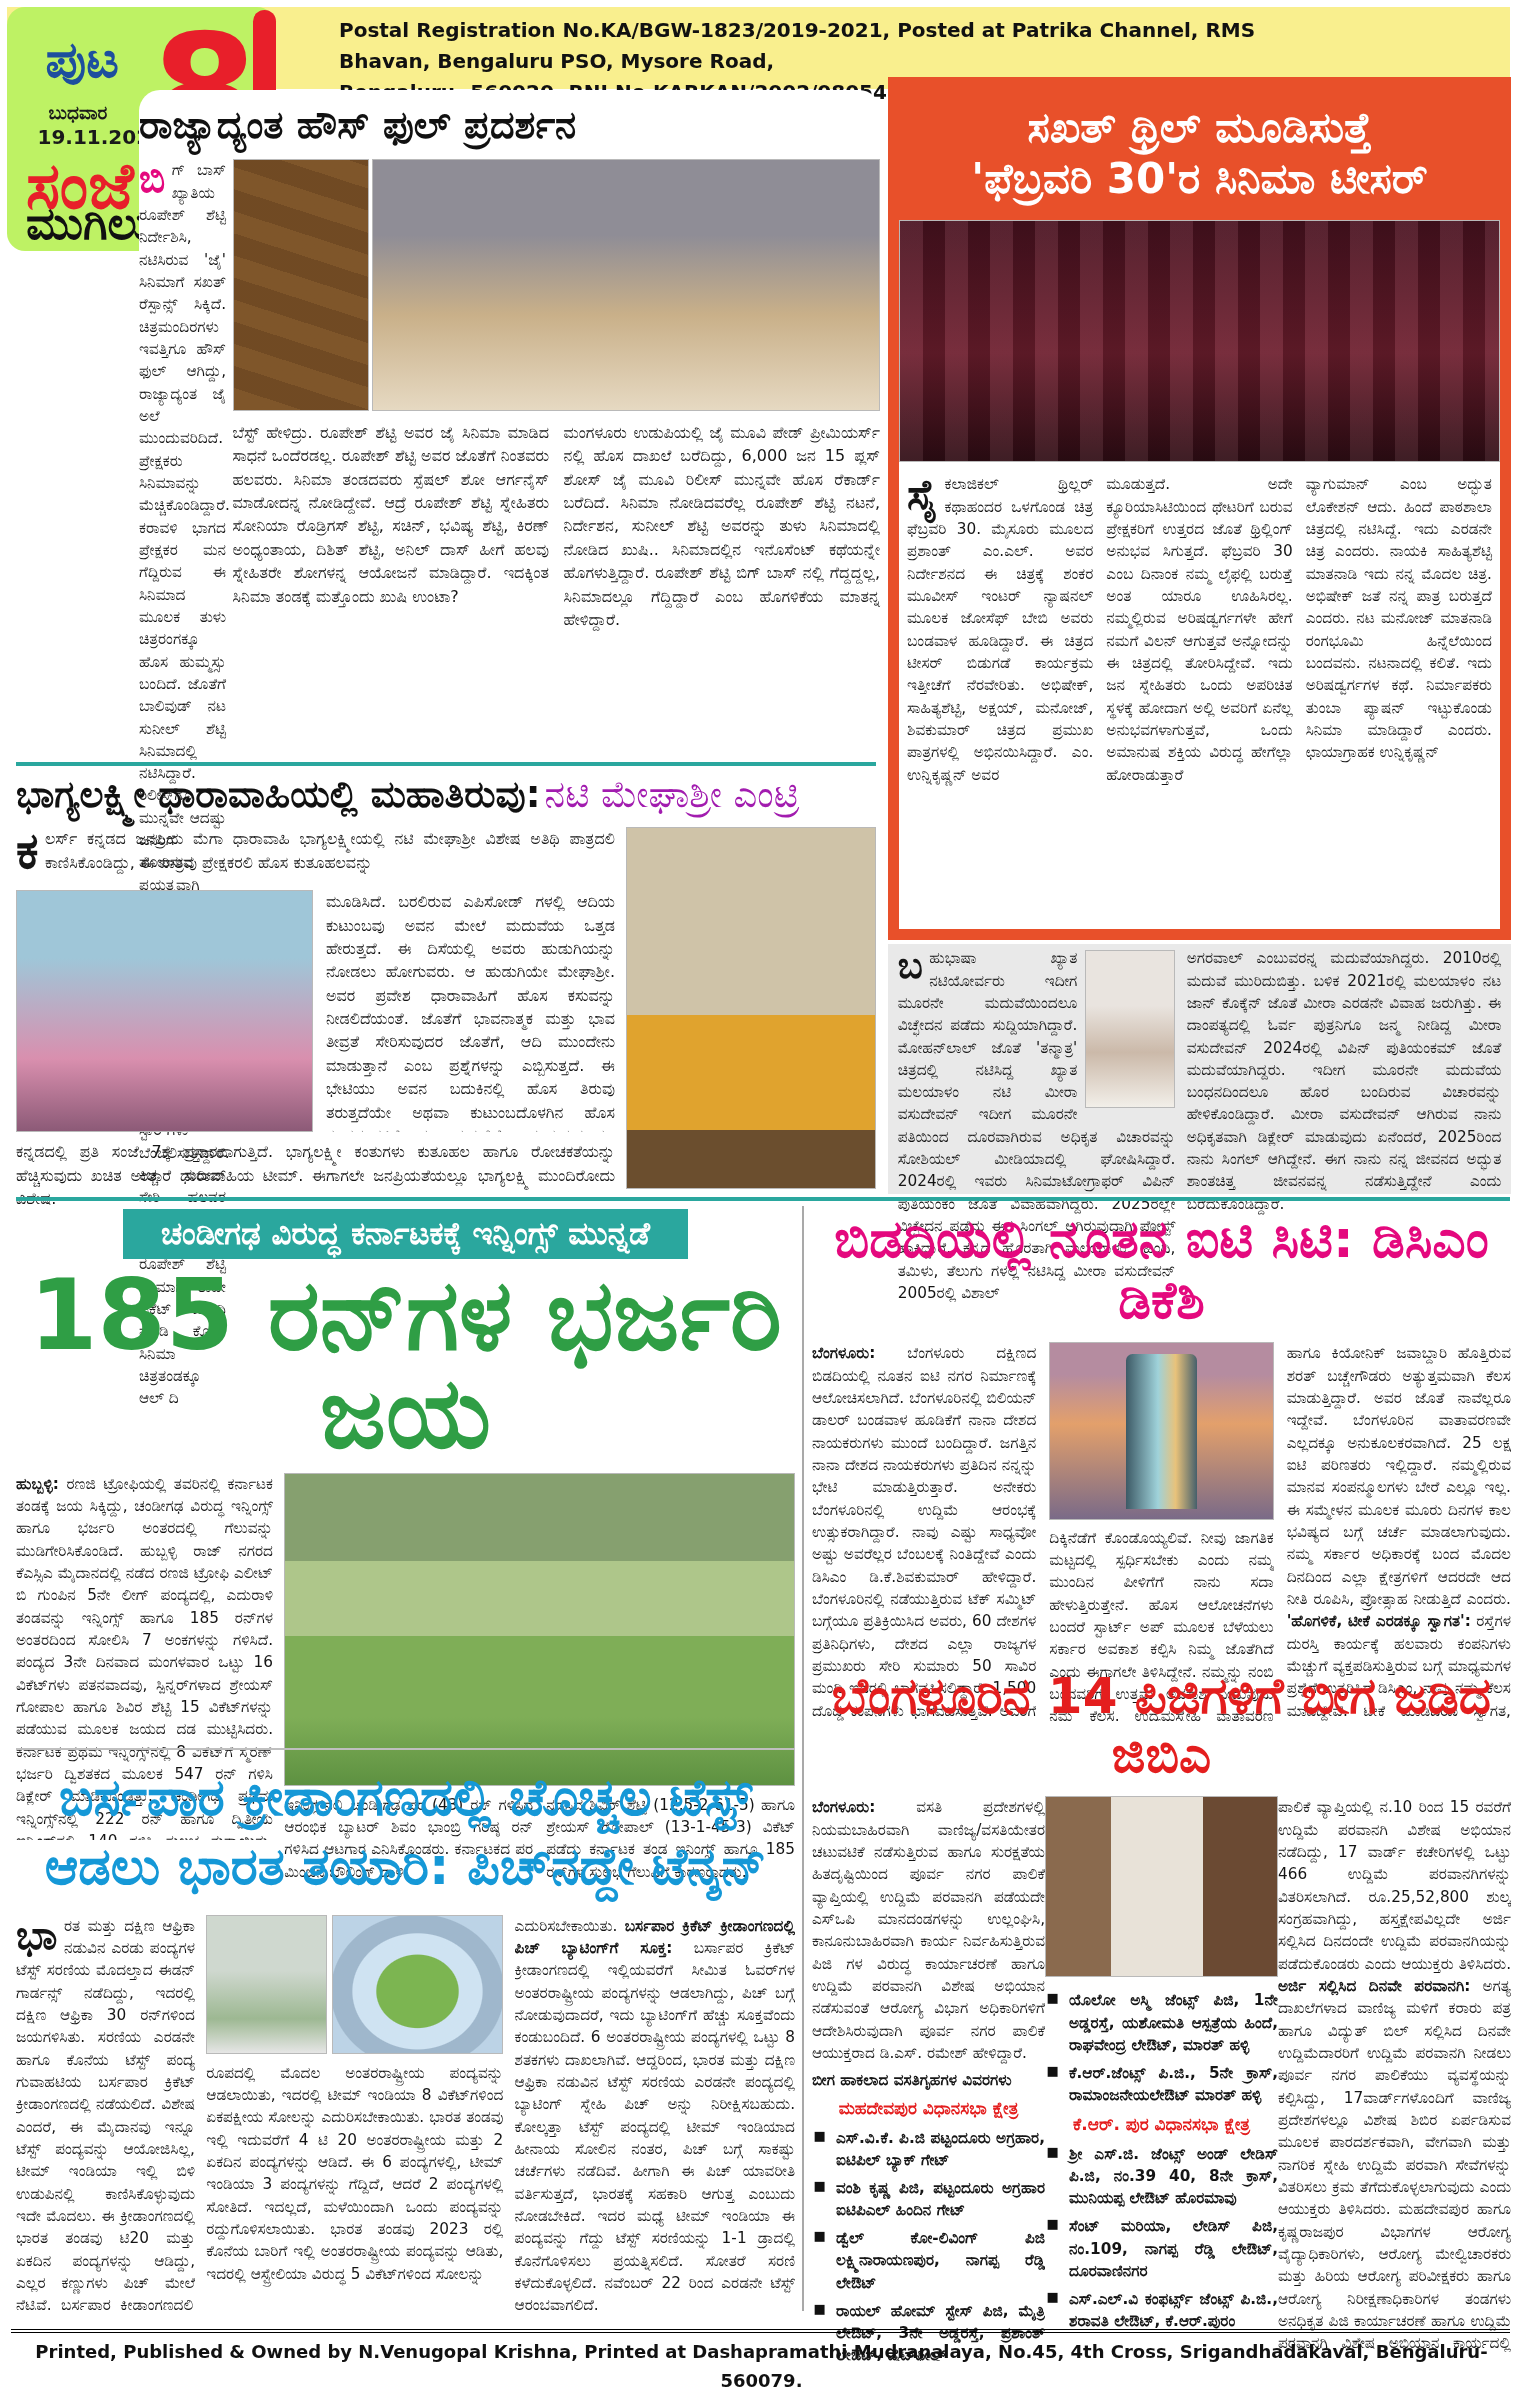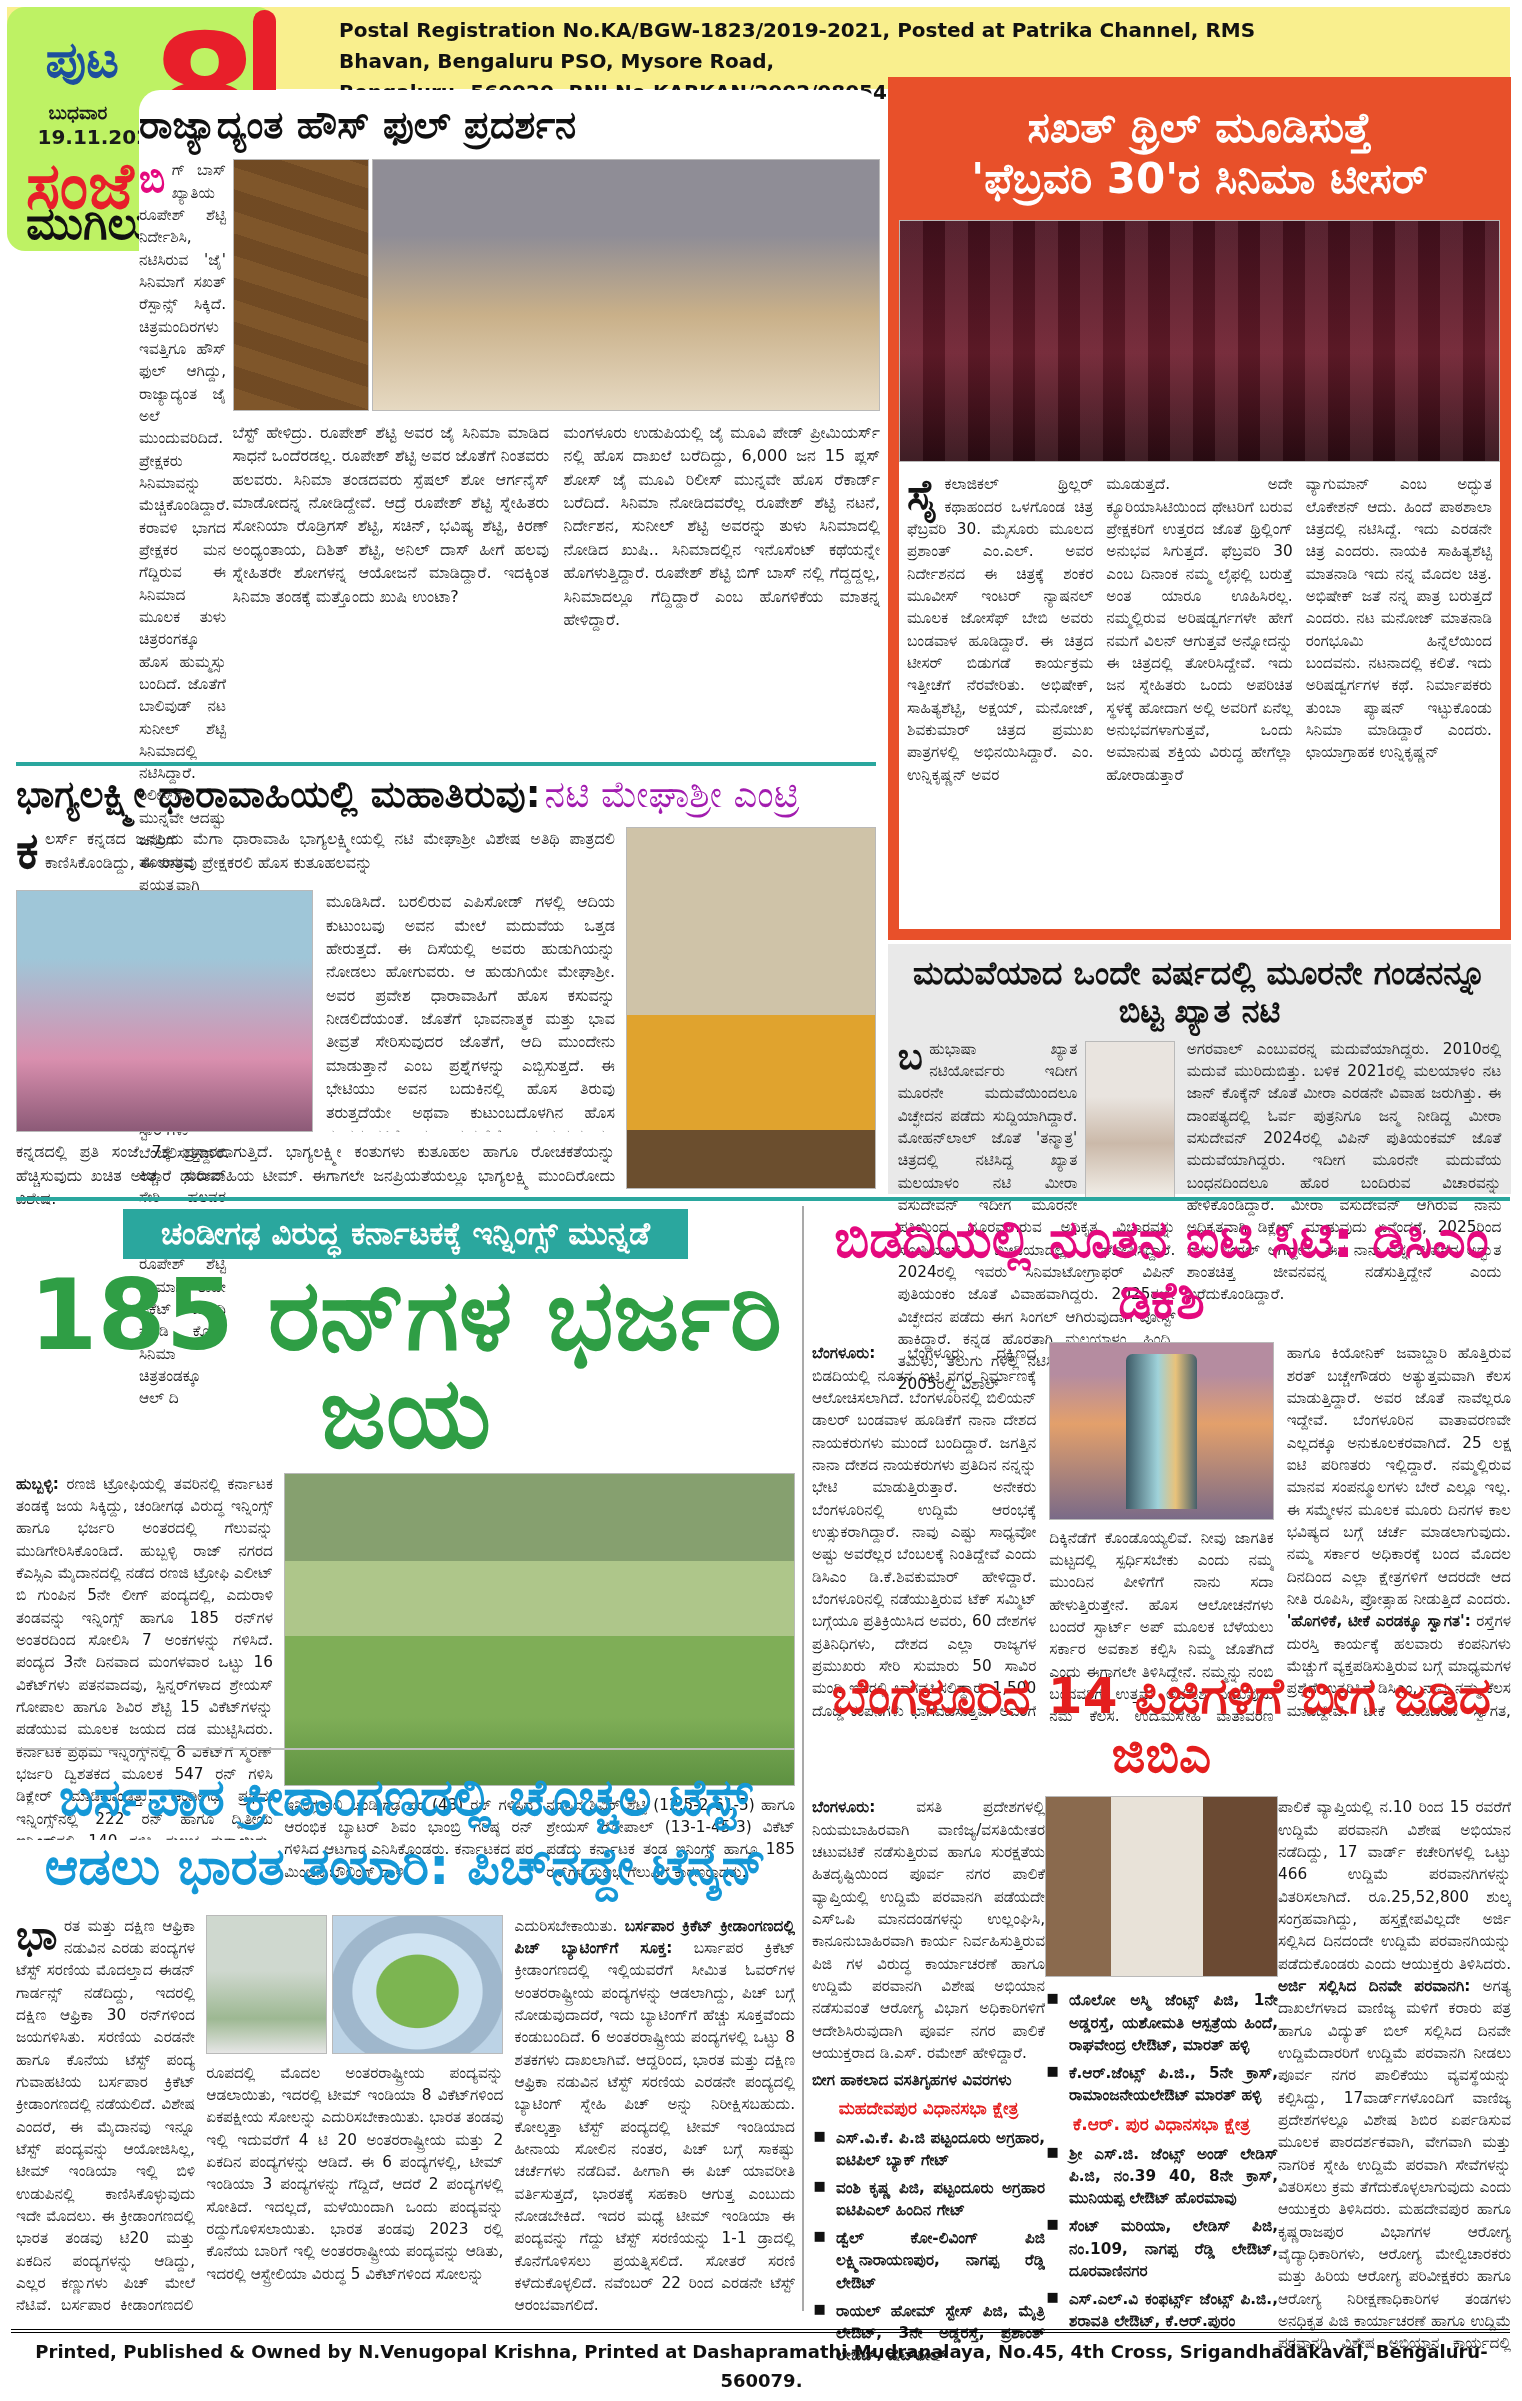--- a/index.html
+++ b/index.html
@@ -137,21 +137,20 @@
         <span class="dc">ಕ</span><span>ಲರ್ಸ್ ಕನ್ನಡದ ಜನಪ್ರಿಯ ಮೆಗಾ ಧಾರಾವಾಹಿ ಭಾಗ್ಯಲಕ್ಷ್ಮೀಯಲ್ಲಿ ನಟಿ ಮೇಘಾಶ್ರೀ ವಿಶೇಷ ಅತಿಥಿ ಪಾತ್ರದಲಿ ಕಾಣಿಸಿಕೊಂಡಿದ್ದು, ಈ ಪಾತ್ರವು ಪ್ರೇಕ್ಷಕರಲಿ ಹೊಸ ಕುತೂಹಲವನ್ನು</span>
       </div>
       <div class="ph ph-portrait1 abs" style="left:0;top:63px;width:297px;height:242px;"></div>
       <div class="col abs" style="left:310px;top:63px;width:289px;height:242px;overflow:hidden;">ಮೂಡಿಸಿದೆ. ಬರಲಿರುವ ಎಪಿಸೋಡ್ ಗಳಲ್ಲಿ ಆದಿಯ ಕುಟುಂಬವು ಅವನ ಮೇಲೆ ಮದುವೆಯ ಒತ್ತಡ ಹೇರುತ್ತದೆ. ಈ ದಿಸೆಯಲ್ಲಿ ಅವರು ಹುಡುಗಿಯನ್ನು ನೋಡಲು ಹೋಗುವರು. ಆ ಹುಡುಗಿಯೇ ಮೇಘಾಶ್ರೀ. ಅವರ ಪ್ರವೇಶ ಧಾರಾವಾಹಿಗೆ ಹೊಸ ಕಸುವನ್ನು ನೀಡಲಿದೆಯಂತೆ. ಜೊತೆಗೆ ಭಾವನಾತ್ಮಕ ಮತ್ತು ಭಾವ ತೀವ್ರತೆ ಸೇರಿಸುವುದರ ಜೊತೆಗೆ, ಆದಿ ಮುಂದೇನು ಮಾಡುತ್ತಾನೆ ಎಂಬ ಪ್ರಶ್ನೆಗಳನ್ನು ಎಬ್ಬಿಸುತ್ತದೆ. ಈ ಭೇಟಿಯು ಅವನ ಬದುಕಿನಲ್ಲಿ ಹೊಸ ತಿರುವು ತರುತ್ತದೆಯೇ ಅಥವಾ ಕುಟುಂಬದೊಳಗಿನ ಹೊಸ ಸಂಘರ್ಷಗಳಿಗೆ ಕಾರಣವಾಗುತ್ತದೆಯೇ ಎನ್ನುವ ಕುತೂಹಲ ಮೂಡಿಸಿದೆ. ಈ ಧಾರಾವಾಹಿ ಕಲರ್ಸ್</div>
       <div class="ph ph-serial abs" style="left:610px;top:0;width:250px;height:362px;"></div>
       <div class="col abs" style="left:0;top:313px;width:599px;">ಕನ್ನಡದಲ್ಲಿ ಪ್ರತಿ ಸಂಜೆ 7ಕ್ಕೆ ಪ್ರಸಾರವಾಗುತ್ತಿದೆ. ಭಾಗ್ಯಲಕ್ಷ್ಮೀ ಕಂತುಗಳು ಕುತೂಹಲ ಹಾಗೂ ರೋಚಕತೆಯನ್ನು ಹೆಚ್ಚಿಸುವುದು ಖಚಿತ ಅಂತಾರೆ ಧಾರಾವಾಹಿಯ ಟೀಮ್. ಈಗಾಗಲೇ ಜನಪ್ರಿಯತೆಯಲ್ಲೂ ಭಾಗ್ಯಲಕ್ಷ್ಮಿ ಮುಂದಿರೋದು ವಿಶೇಷ.</div>
     </div>
   </div>
 
   <div class="abs card4" style="left:888px;top:944px;width:623px;height:250px;padding:0;box-sizing:border-box;">
-    <div class="head4" style="padding:9.7px 6.5px 4.8px;">ಮದುವೆಯಾದ ಒಂದೇ ವರ್ಷದಲ್ಲಿ ಮೂರನೇ ಗಂಡನನ್ನೂ ಬಿಟ್ಟ ಖ್ಯಾತ ನಟಿ</div>
     <div style="display:flex;gap:11.3px;padding:3.2px 9.7px;">
       <div class="col small" style="flex:0 0 46%;">
         <div class="ph ph-portrait2" style="float:right;width:90px;height:158px;margin:3.2px 0 4.8px 8px;"></div>
         <span class="dc" style="font-size:37px;">ಬ</span><span>ಹುಭಾಷಾ ಖ್ಯಾತ ನಟಿಯೋರ್ವರು ಇದೀಗ ಮೂರನೇ ಮದುವೆಯಿಂದಲೂ ವಿಚ್ಛೇದನ ಪಡೆದು ಸುದ್ದಿಯಾಗಿದ್ದಾರೆ. ಮೋಹನ್‌ಲಾಲ್ ಜೊತೆ 'ತನ್ಮಾತ್ರ' ಚಿತ್ರದಲ್ಲಿ ನಟಿಸಿದ್ದ ಖ್ಯಾತ ಮಲಯಾಳಂ ನಟಿ ಮೀರಾ ವಸುದೇವನ್ ಇದೀಗ ಮೂರನೇ ಪತಿಯಿಂದ ದೂರವಾಗಿರುವ ಅಧಿಕೃತ ವಿಚಾರವನ್ನು ಸೋಶಿಯಲ್ ಮೀಡಿಯಾದಲ್ಲಿ ಘೋಷಿಸಿದ್ದಾರೆ. 2024ರಲ್ಲಿ ಇವರು ಸಿನಿಮಾಟೋಗ್ರಾಫರ್ ವಿಪಿನ್ ಪುತಿಯಂಕಂ ಜೊತೆ ವಿವಾಹವಾಗಿದ್ದರು. 2025ರಲ್ಲೇ ವಿಚ್ಛೇದನ ಪಡೆದು ಈಗ ಸಿಂಗಲ್ ಆಗಿರುವುದಾಗಿ ಪೋಸ್ಟ್ ಹಾಕಿದ್ದಾರೆ. ಕನ್ನಡ ಹೊರತಾಗಿ ಮಲಯಾಳಂ, ಹಿಂದಿ, ತಮಿಳು, ತೆಲುಗು ಗಳಲ್ಲಿ ನಟಿಸಿದ್ದ ಮೀರಾ ವಸುದೇವನ್ 2005ರಲ್ಲಿ ವಿಶಾಲ್</span>
       </div>
       <div class="col small" style="flex:1;">ಅಗರವಾಲ್ ಎಂಬುವರನ್ನ ಮದುವೆಯಾಗಿದ್ದರು. 2010ರಲ್ಲಿ ಮದುವೆ ಮುರಿದುಬಿತ್ತು. ಬಳಿಕ 2021ರಲ್ಲಿ ಮಲಯಾಳಂ ನಟ ಜಾನ್ ಕೊಕ್ಕೆನ್ ಜೊತೆ ಮೀರಾ ಎರಡನೇ ವಿವಾಹ ಜರುಗಿತ್ತು. ಈ ದಾಂಪತ್ಯದಲ್ಲಿ ಓರ್ವ ಪುತ್ರನಿಗೂ ಜನ್ಮ ನೀಡಿದ್ದ ಮೀರಾ ವಸುದೇವನ್ 2024ರಲ್ಲಿ ವಿಪಿನ್ ಪುತಿಯಂಕಮ್ ಜೊತೆ ಮದುವೆಯಾಗಿದ್ದರು. ಇದೀಗ ಮೂರನೇ ಮದುವೆಯ ಬಂಧನದಿಂದಲೂ ಹೊರ ಬಂದಿರುವ ವಿಚಾರವನ್ನು ಹೇಳಿಕೊಂಡಿದ್ದಾರೆ. ಮೀರಾ ವಸುದೇವನ್ ಆಗಿರುವ ನಾನು ಅಧಿಕೃತವಾಗಿ ಡಿಕ್ಲೇರ್ ಮಾಡುವುದು ಏನೆಂದರೆ, 2025ರಿಂದ ನಾನು ಸಿಂಗಲ್ ಆಗಿದ್ದೇನೆ. ಈಗ ನಾನು ನನ್ನ ಜೀವನದ ಅದ್ಭುತ ಶಾಂತಚಿತ್ತ ಜೀವನವನ್ನ ನಡೆಸುತ್ತಿದ್ದೇನೆ ಎಂದು ಬರೆದುಕೊಂಡಿದ್ದಾರೆ.</div>
     </div>
   </div>
 
   <div class="abs rule-teal" style="left:16px;top:1197px;width:1494px;height:4px;"></div>

